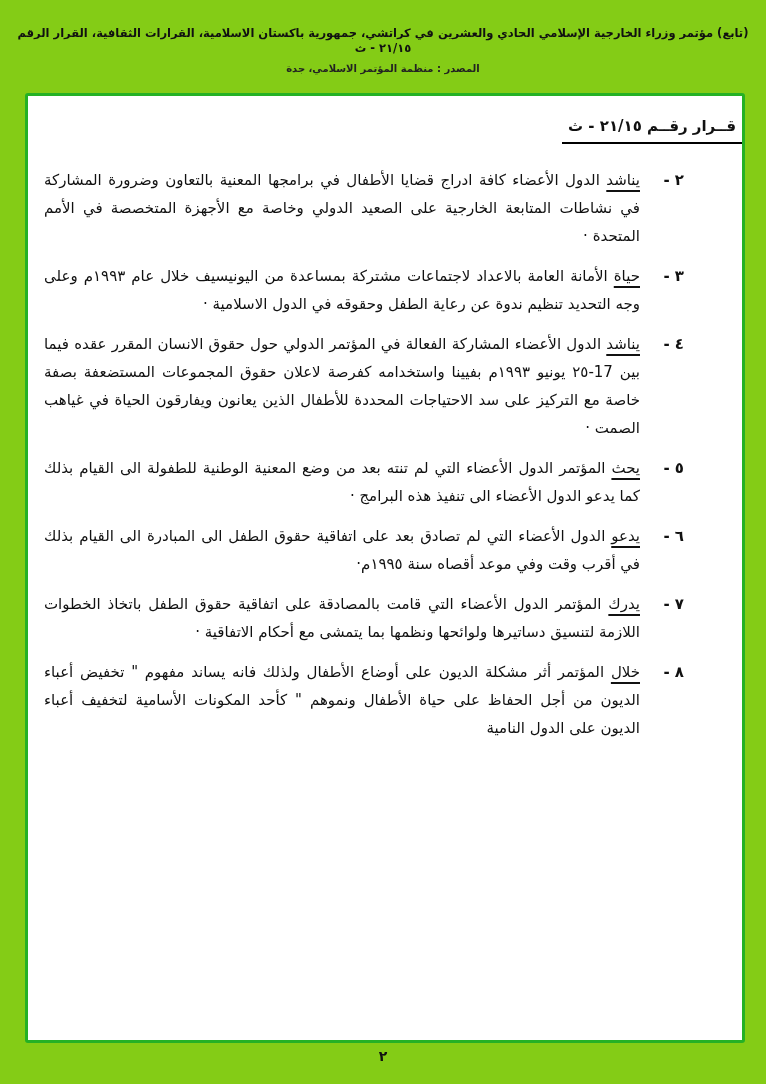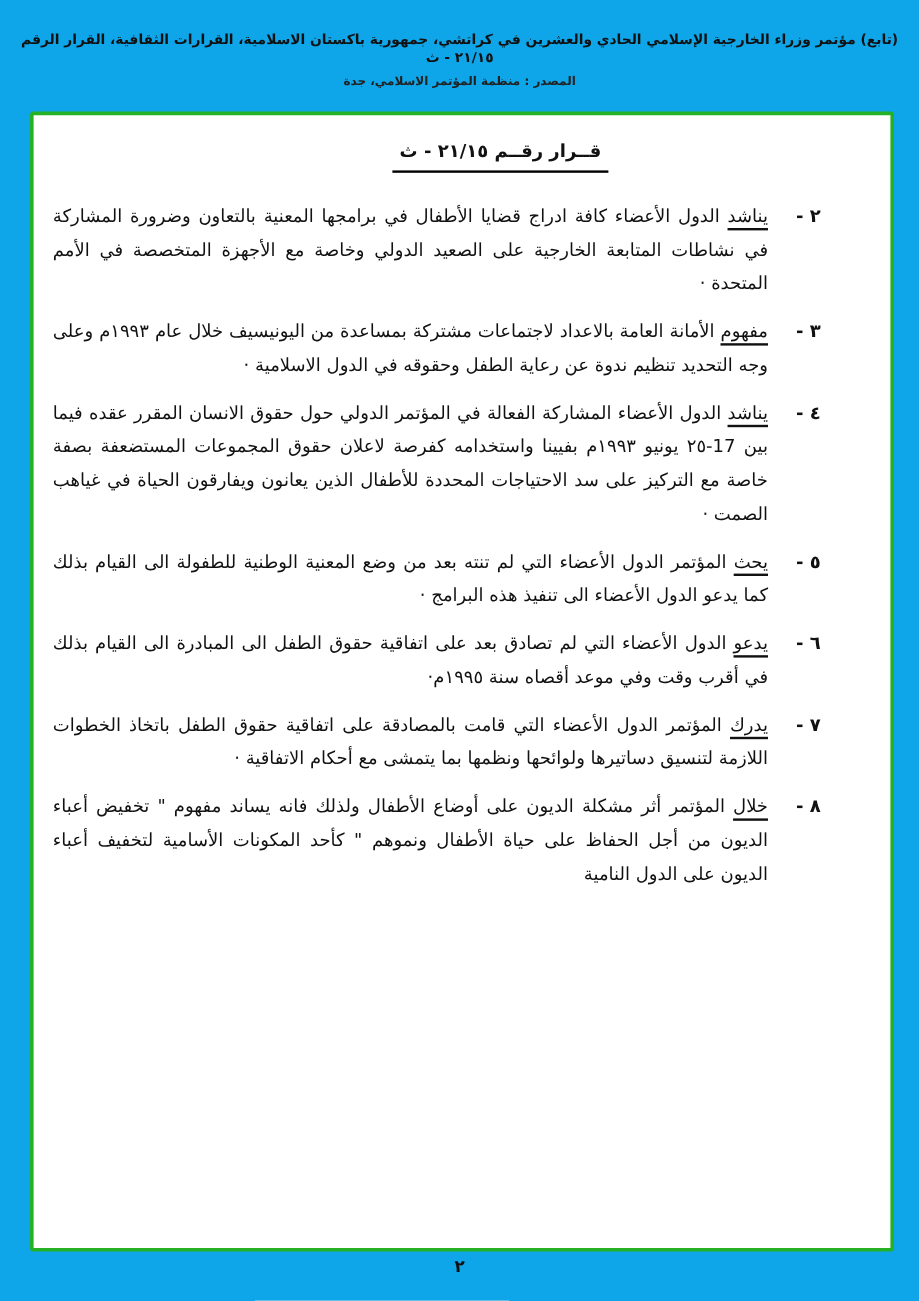--- a/index.html
+++ b/index.html
@@ -5,21 +5,21 @@
   html, body {
     margin: 0;
     padding: 0;
     background: #e8e8e8;
   }
   .page {
     position: relative;
     width: 766px;
     height: 1084px;
     margin: 0 auto;
-    background: #0ea5e9;
+    background: #84cc16;
     font-family: "DejaVu Sans", sans-serif;
     color: #111111;
     overflow: hidden;
   }
   .header {
     padding-top: 26px;
     text-align: center;
     direction: rtl;
   }
   .header-line1 {
@@ -41,21 +41,21 @@
     width: 714px;
     height: 944px;
     border: 3px solid #25b125;
     border-radius: 3px;
     box-sizing: content-box;
     background: #ffffff;
   }
   .title-row {
     margin: 20px 0 0 64px;
     direction: rtl;
-    text-align: center;
+    text-align: right;
     text-decoration: underline;
   }
   .title {
     display: inline-block;
     direction: rtl;
     font-size: 15px;
     font-weight: bold;
     letter-spacing: 1px;
     border-bottom: 2px solid #000000;
     padding: 0 6px 7px 6px;
@@ -115,21 +115,21 @@
       <span class="title">قــرار رقــم ٢١/١٥ - ث</span>
     </div>
     <div class="list">
   <div class="item">
     <div class="num">٢ -</div>
     <div class="body"><span class="lead">يناشد</span><span class="rest"> الدول الأعضاء كافة ادراج قضايا الأطفال في برامجها المعنية بالتعاون وضرورة المشاركة في نشاطات المتابعة الخارجية على الصعيد الدولي وخاصة مع الأجهزة المتخصصة في الأمم المتحدة ·</span></div>
   </div>
 
   <div class="item">
     <div class="num">٣ -</div>
-    <div class="body"><span class="lead">مفهوم</span><span class="rest"> الأمانة العامة بالاعداد لاجتماعات مشتركة بمساعدة من اليونيسيف خلال عام ١٩٩٣م وعلى وجه التحديد تنظيم ندوة عن رعاية الطفل وحقوقه في الدول الاسلامية ·</span></div>
+    <div class="body"><span class="lead">حياة</span><span class="rest"> الأمانة العامة بالاعداد لاجتماعات مشتركة بمساعدة من اليونيسيف خلال عام ١٩٩٣م وعلى وجه التحديد تنظيم ندوة عن رعاية الطفل وحقوقه في الدول الاسلامية ·</span></div>
   </div>
 
   <div class="item">
     <div class="num">٤ -</div>
     <div class="body"><span class="lead">يناشد</span><span class="rest"> الدول الأعضاء المشاركة الفعالة في المؤتمر الدولي حول حقوق الانسان المقرر عقده فيما بين 17-٢٥ يونيو ١٩٩٣م بفيينا واستخدامه كفرصة لاعلان حقوق المجموعات المستضعفة بصفة خاصة مع التركيز على سد الاحتياجات المحددة للأطفال الذين يعانون ويفارقون الحياة في غياهب الصمت ·</span></div>
   </div>
 
   <div class="item">
     <div class="num">٥ -</div>
     <div class="body"><span class="lead">يحث</span><span class="rest"> المؤتمر الدول الأعضاء التي لم تنته بعد من وضع المعنية الوطنية للطفولة الى القيام بذلك كما يدعو الدول الأعضاء الى تنفيذ هذه البرامج ·</span></div>

